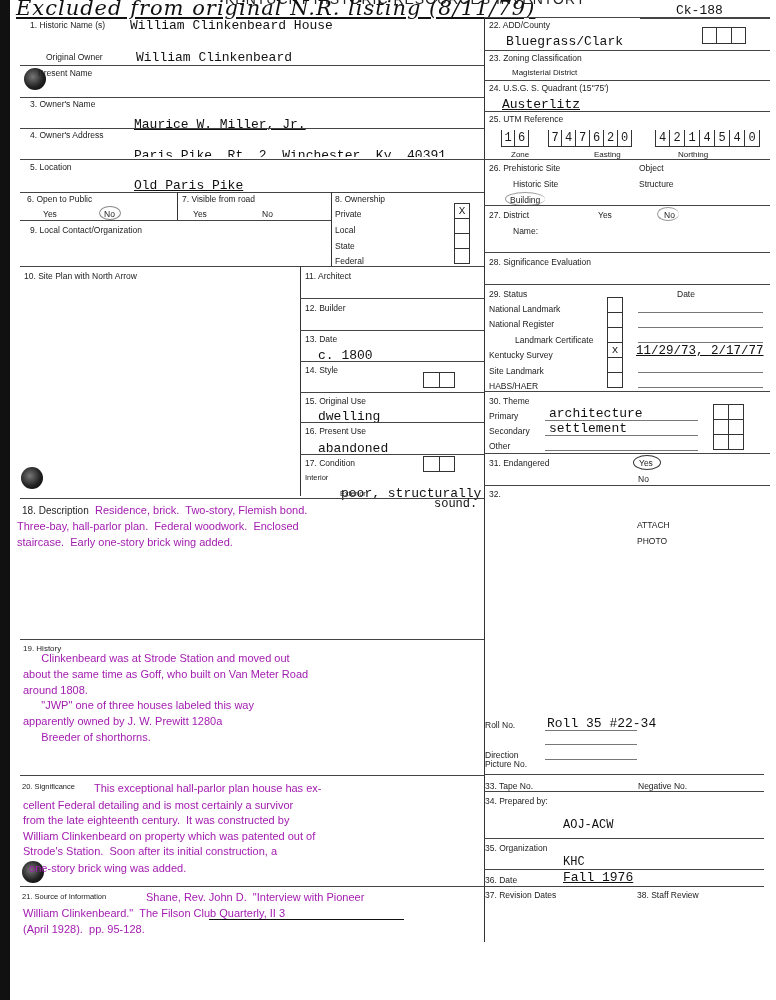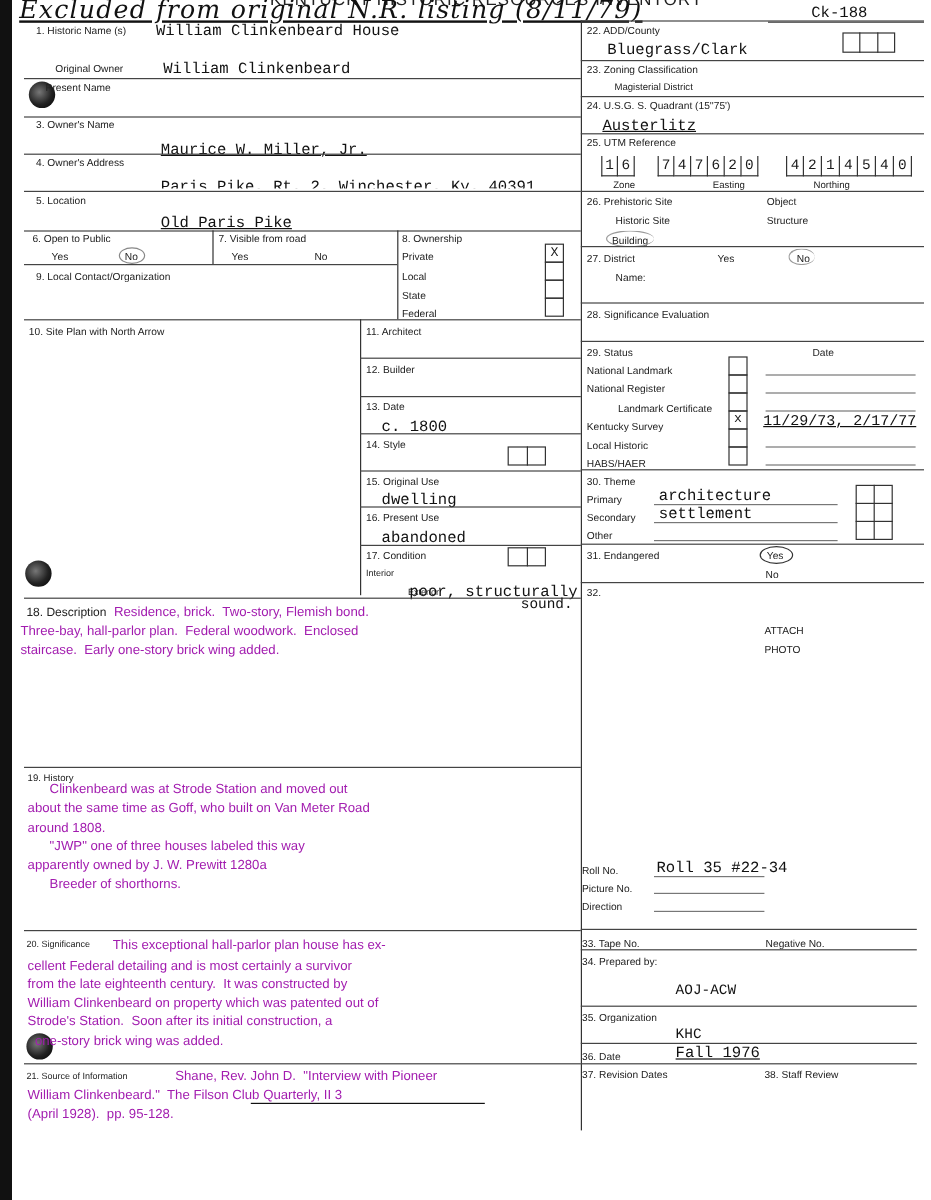--- a/index.html
+++ b/index.html
@@ -200,21 +200,21 @@
 
 <div class="lbl" style="left:489px; top:257px;">28. Significance Evaluation</div>
 <div class="hl" style="left:484px; top:284px; width:286px;"></div>
 
 <div class="lbl" style="left:489px; top:289px;">29. Status</div>
 <div class="lbl" style="left:677px; top:289px;">Date</div>
 <div class="lbl" style="left:489px; top:304px;">National Landmark</div>
 <div class="lbl" style="left:489px; top:319px;">National Register</div>
 <div class="lbl" style="left:489px; top:335px;padding-left:26px;">Landmark Certificate</div>
 <div class="lbl" style="left:489px; top:350px;">Kentucky Survey</div>
-<div class="lbl" style="left:489px; top:366px;">Local Historic</div>
+<div class="lbl" style="left:489px; top:366px;">Site Landmark</div>
 <div class="lbl" style="left:489px; top:381px;">HABS/HAER</div>
 <div class="cellbox" style="left:607px; top:297px; width:16px; height:16px;"></div>
 <div class="cellbox" style="left:607px; top:312px; width:16px; height:16px;"></div>
 <div class="cellbox" style="left:607px; top:327px; width:16px; height:16px;"></div>
 <div class="cellbox" style="left:607px; top:342px; width:16px; height:16px;">x</div>
 <div class="cellbox" style="left:607px; top:357px; width:16px; height:16px;"></div>
 <div class="cellbox" style="left:607px; top:372px; width:16px; height:16px;"></div>
 <div class="dl" style="left:638px; top:312px; width:125px;"></div>
 <div class="dl" style="left:638px; top:327px; width:125px;"></div>
 <div class="dl" style="left:638px; top:342px; width:125px;"></div>
@@ -245,21 +245,21 @@
 <div class="hl" style="left:484px; top:485px; width:286px;"></div>
 
 <div class="lbl" style="left:489px; top:489px;">32.</div>
 <div class="lbl" style="left:637px; top:520px;">ATTACH</div>
 <div class="lbl" style="left:637px; top:536px;">PHOTO</div>
 <div style="position:absolute; left:486px; top:500px; width:284px; height:200px;"></div>
 
 <div class="lbl" style="left:485px; top:720px;">Roll No.</div>
 <div class="tw" style="left:547px; top:716px;">Roll 35 #22-34</div>
 <div class="dl" style="left:545px; top:730px; width:92px;"></div>
-<div class="lbl" style="left:485px; top:735px;">Picture No.</div>
+<div class="lbl" style="left:485px; top:759px;">Picture No.</div>
 <div class="dl" style="left:545px; top:744px; width:92px;"></div>
 <div class="lbl" style="left:485px; top:750px;">Direction</div>
 <div class="dl" style="left:545px; top:759px; width:92px;"></div>
 <div class="hl" style="left:484px; top:774px; width:280px;"></div>
 
 <div class="lbl" style="left:485px; top:781px;">33. Tape No.</div>
 <div class="lbl" style="left:638px; top:781px;">Negative No.</div>
 <div class="hl" style="left:484px; top:791px; width:280px;"></div>
 <div class="lbl" style="left:485px; top:796px;">34. Prepared by:</div>
 <div class="tw" style="left:563px; top:818px; font-size:12px;">AOJ-ACW</div>

